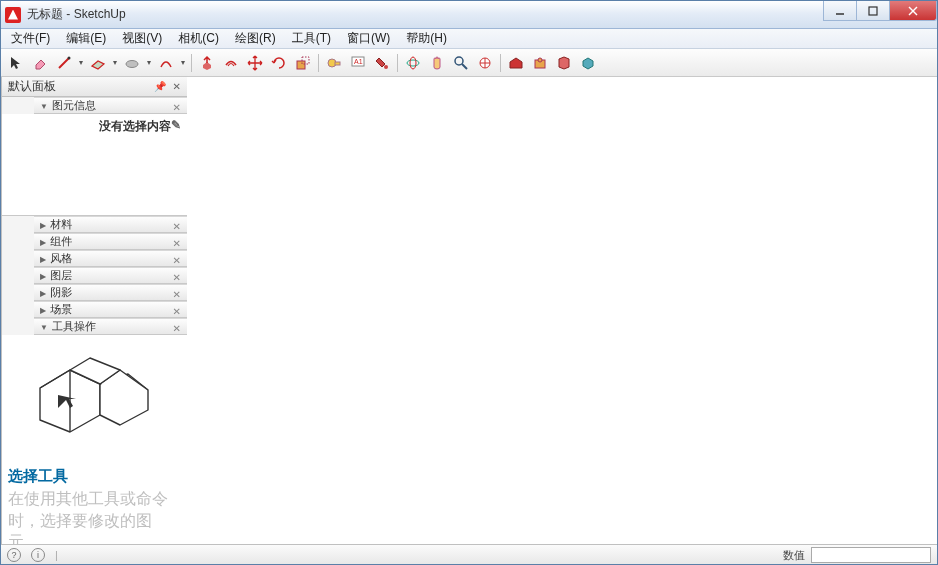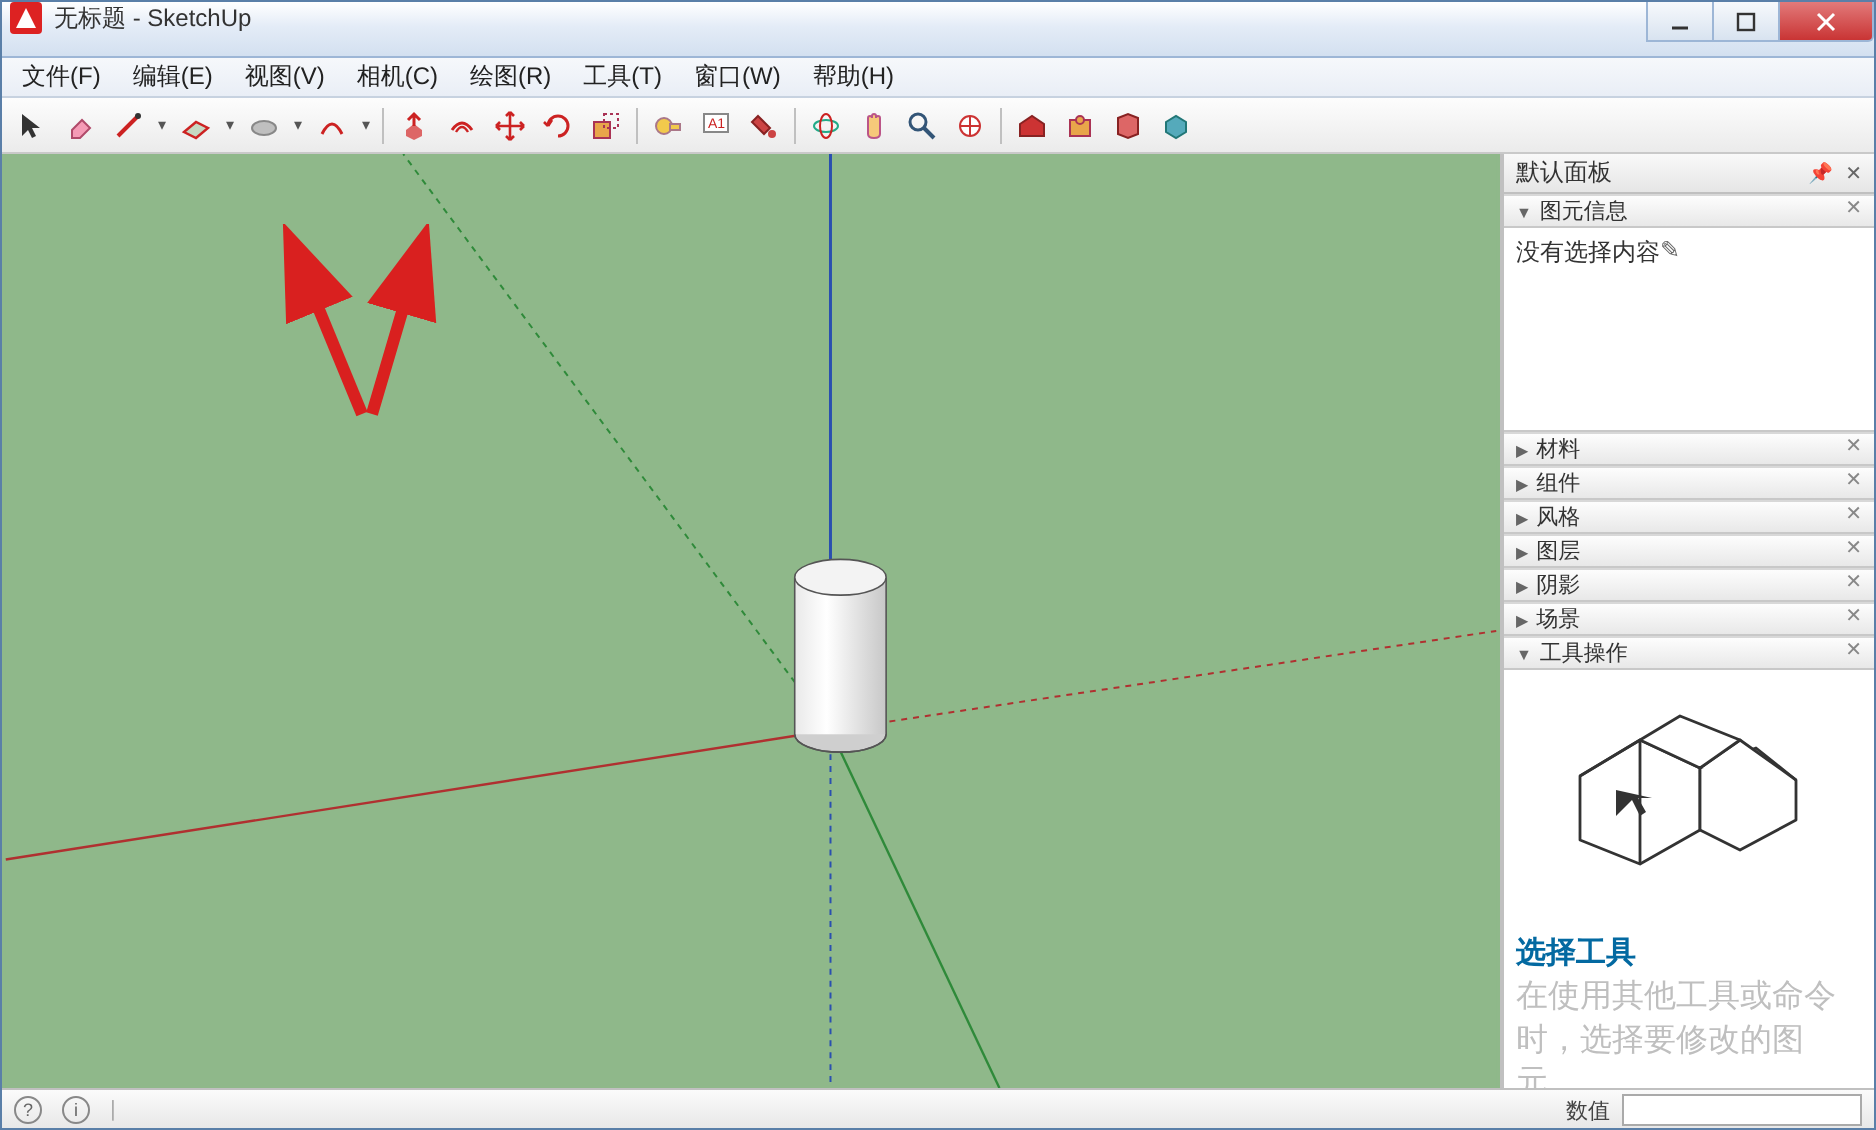--- a/index.html
+++ b/index.html
@@ -11,20 +11,21 @@
       height: 565px;
       overflow: hidden;
       border: 1px solid #5a7fa8;
     }
     
     .titlebar {
       height: 28px;
       background: linear-gradient(#ffffff, #e4ecf7 45%, #d3e0f0);
       border-bottom: 1px solid #9db6d6;
       display: flex;
+      align-items: center;
       padding: 0 4px;
       position: relative;
     }
     .titlebar .app-icon {
       width: 16px; height: 16px;
       background: #d22;
       margin-right: 6px;
       border-radius: 2px;
       position: relative;
     }
@@ -74,20 +75,21 @@
       border: 1px solid transparent; border-radius:2px;
     }
     .tbtn svg{width:16px;height:16px}
     .tsep{width:5px;height:22px;display:flex;align-items:center;justify-content:center}
     .tsep::before{content:'';width:1px;height:18px;background:#c0c0c0}
     .dd{width:8px;display:flex;align-items:center;justify-content:center;color:#555;font-size:8px}
     
     .main {
       display: flex;
       height: calc(565px - 28px - 20px - 28px - 20px - 2px);
+      flex-direction: column;
     }
     .viewport {
       flex: 1;
       background: #8fb88a;
       position: relative;
       overflow:hidden;
       border-right:1px solid #c0c0c0;
     }
     .viewport svg.world{position:absolute;inset:0;width:100%;height:100%}
     .arrows{position:absolute;left:130px;top:35px}
@@ -103,26 +105,27 @@
     .panel-header{
       height:20px;background:linear-gradient(#f9f9f9,#e6e6e6);
       border-bottom:1px solid #c0c0c0;
       display:flex;align-items:center;padding:0 6px;
       font-size:12px;color:#333;justify-content:space-between;
     }
     .panel-header .ctrls{display:flex;gap:6px;font-size:10px;color:#666}
     .sect{
       height:17px;background:linear-gradient(#fdfdfd,#e8e8e8);
       border-top:1px solid #d8d8d8;border-bottom:1px solid #c8c8c8;
-      display:flex;align-items:flex-start;padding:0 6px;font-size:11px;color:#333;
+      display:flex;align-items:flex-end;padding:0 6px;font-size:11px;color:#333;
       justify-content:space-between;
+      margin-left:32px;
     }
     .sect .tri{font-size:8px;color:#666;margin-right:4px}
     .sect .cls{font-size:10px;color:#888}
-    .entity-info{min-height:102px;background:#fff;border-bottom:1px solid #c8c8c8;padding:4px 6px;font-size:12px;font-weight:normal;color:#333;display:flex;justify-content:flex-start;align-items:flex-start}
+    .entity-info{min-height:102px;background:#fff;border-bottom:1px solid #c8c8c8;padding:4px 6px;font-size:12px;font-weight:bold;color:#333;display:flex;justify-content:flex-end;align-items:flex-start}
     .entity-info .pin{font-size:12px;color:#666}
     .guide{flex:1;background:#fff;overflow:hidden;padding:6px}
     .guide-img{height:118px;display:flex;align-items:center;justify-content:center}
     .guide-img svg{width:150px;height:100px}
     .guide h3{font-size:15px;font-weight:bold;margin-top:8px;color:#0369a1}
     .guide p{font-size:16px;color:#bfbfbf;line-height:1.35;margin-top:2px}
     .guide h4{font-size:12px;font-weight:bold;margin-top:8px;color:#333}
     
     .statusbar{
       height:20px;background:linear-gradient(#fbfbfb,#e8e8e8);

